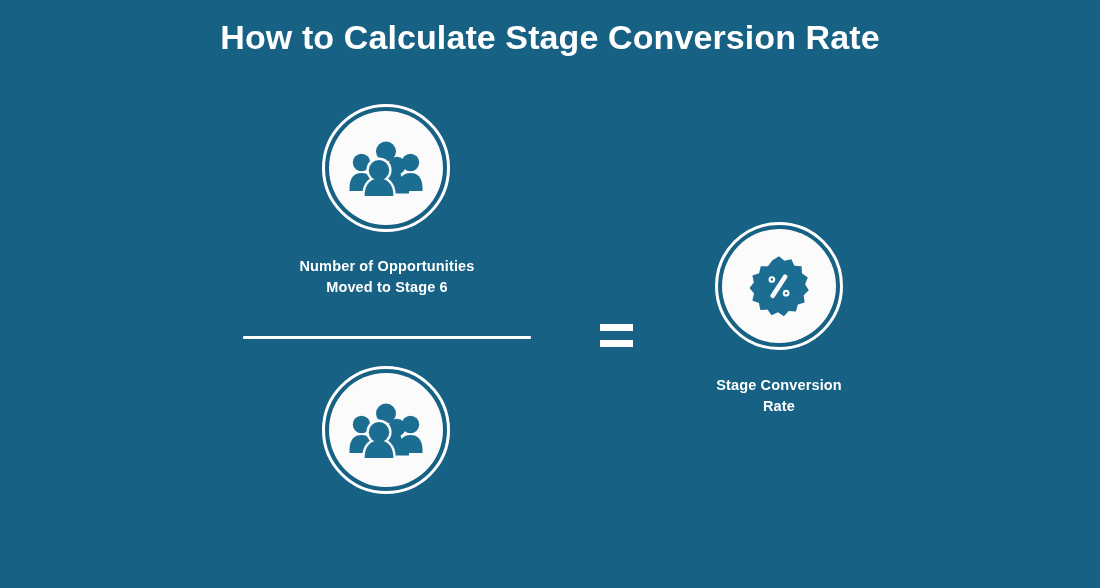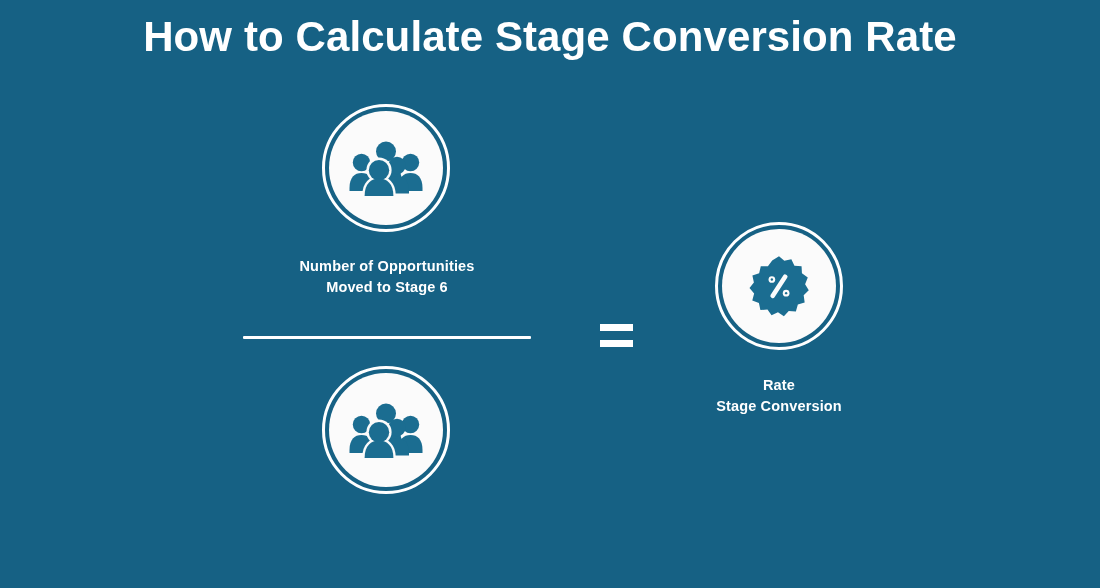--- a/index.html
+++ b/index.html
@@ -17,21 +17,21 @@
     -webkit-font-smoothing: antialiased;
   }
 
   
   .title {
     position: absolute;
     left: 0;
     top: 17px;
     width: 1100px;
     text-align: center;
-    font-size: 42px;
+    font-size: 34px;
     font-weight: bold;
     letter-spacing: 0.1px;
     color: #ffffff;
     line-height: 40px;
   }
 
   
   .diagram {
     position: absolute;
     left: 0;
@@ -229,17 +229,17 @@
         </g>
         <g fill="#1b6d91">
           <circle cx="38.5" cy="39.5" r="1.9"></circle>
           <circle cx="61.5" cy="61.5" r="1.9"></circle>
         </g>
       </svg>
     </div>
   </div>
 
   <div class="caption" id="caption-result">
+    <span class="line">Stage Conversion</span>
     <span class="line">Rate</span>
-    <span class="line">Stage Conversion</span>
   </div>
 
 </div>
 
 </body></html>

